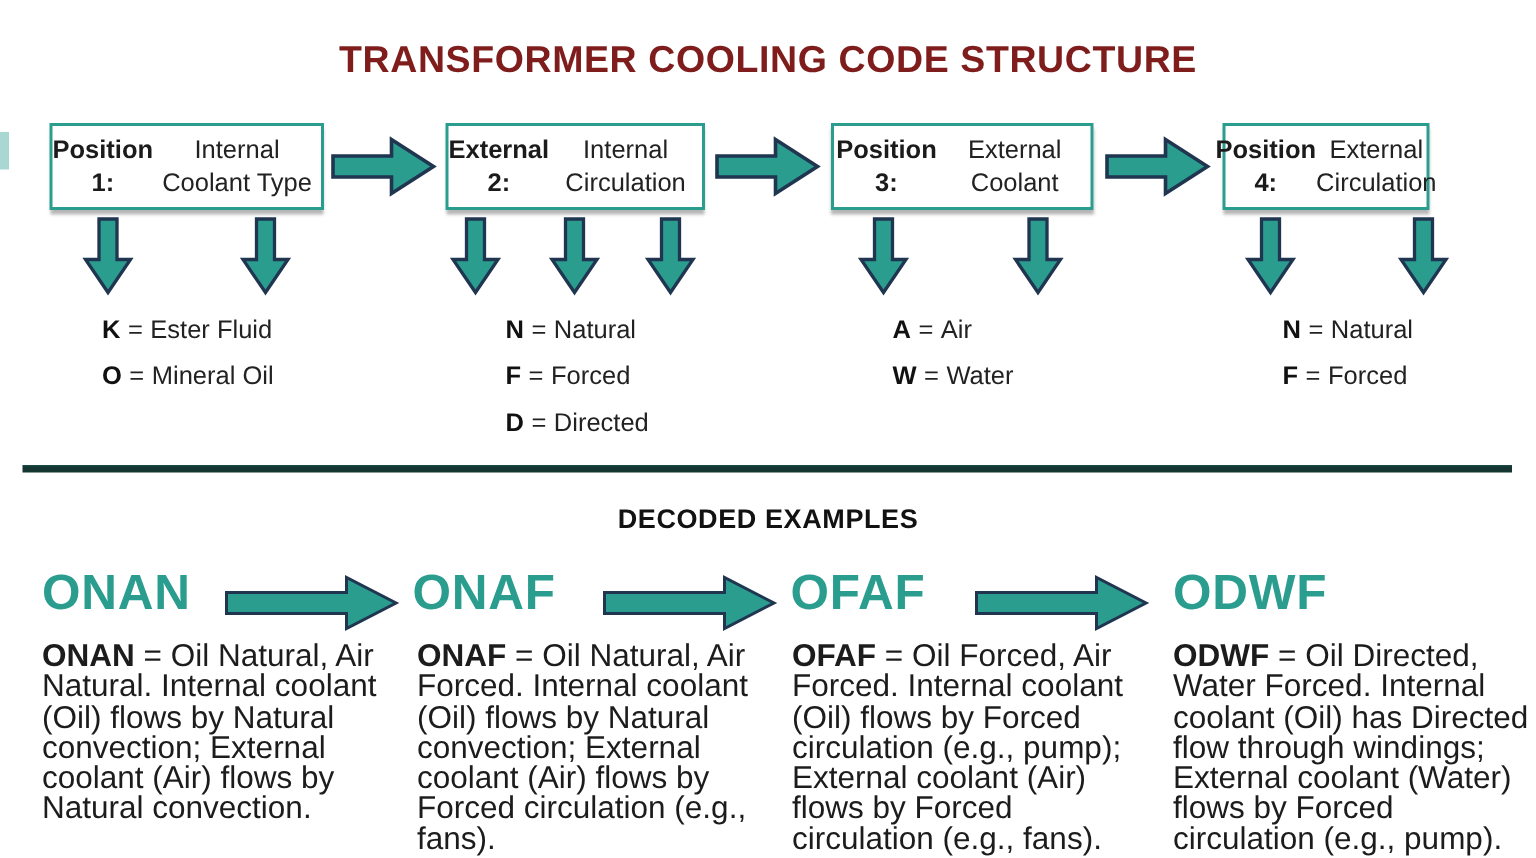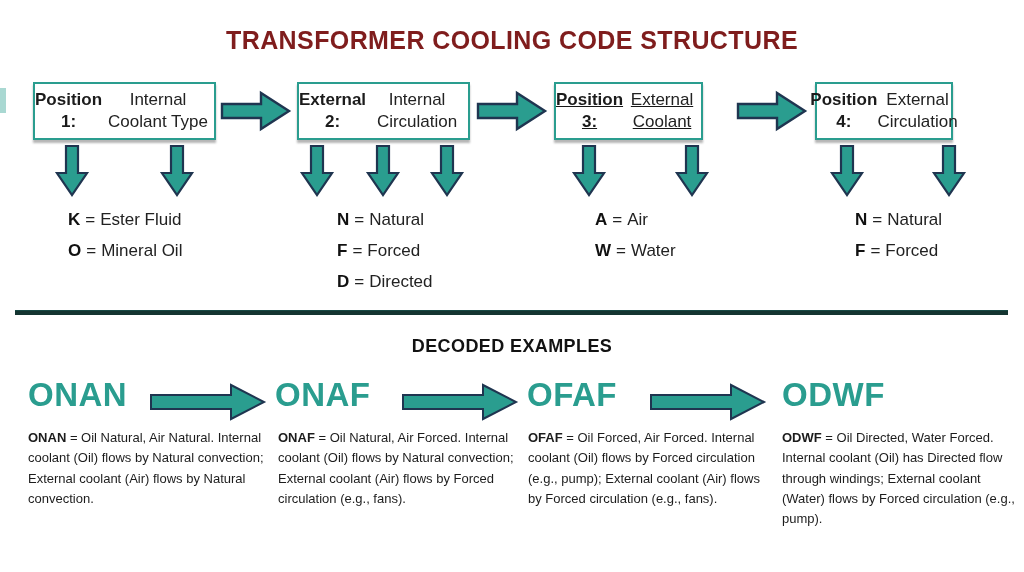--- a/index.html
+++ b/index.html
@@ -22,21 +22,21 @@
     border:2px solid #2a9d8f;
     box-shadow:0 3px 2px rgba(45,45,45,0.35);
     box-sizing:border-box;
     display:flex;justify-content:center;align-items:center;
     text-align:center;line-height:22px;font-size:17px;
   }
   .pos-box .bt{font-weight:bold;color:#1b1b1b;}
   .pos-box .bs{font-weight:normal;color:#222;}
   #box1{left:33px;width:183px;}
   #box2{left:297px;width:173px;}
-  #box3{left:554px;width:149px;text-decoration:underline;}
+  #box3{left:554px;width:175px;}
   #box4{left:815px;width:138px;}
   .h-arrow{position:absolute;top:88px;width:72px;height:46px;}
   #harrow1{left:220px;} #harrow2{left:476px;} #harrow3{left:736px;}
   .d-arrow{position:absolute;top:144px;width:36px;height:54px;}
   .codes{
     position:absolute;top:204px;
     font-size:17px;line-height:31px;white-space:nowrap;
   }
   #codes1{left:68px;} #codes2{left:337px;} #codes3{left:595px;} #codes4{left:855px;}
   .code-letter{font-weight:bold;color:#111;}
@@ -52,21 +52,21 @@
   }
   .ex-code{
     position:absolute;top:376px;
     font-size:33px;font-weight:bold;letter-spacing:0.5px;color:#2a9d8f;
   }
   #excode1{left:28px;} #excode2{left:275px;} #excode3{left:527px;} #excode4{left:782px;}
   .ex-arrow{position:absolute;top:380px;width:120px;height:44px;}
   #exarrow1{left:148px;} #exarrow2{left:400px;} #exarrow3{left:648px;}
   .ex-desc{
     position:absolute;top:428px;width:238px;
-    font-size:13px;line-height:20.3px;color:#1c1c1c;
+    font-size:21px;line-height:20.3px;color:#1c1c1c;
   }
   #exdesc1{left:28px;} #exdesc2{left:278px;} #exdesc3{left:528px;} #exdesc4{left:782px;}
   .ex-desc .dc{font-weight:bold;}
   .edge-frag{
     position:absolute;left:0;top:88px;width:6px;height:25px;
     background:#a9d8d2;
   }
 </style>
 </head>
 <body>

